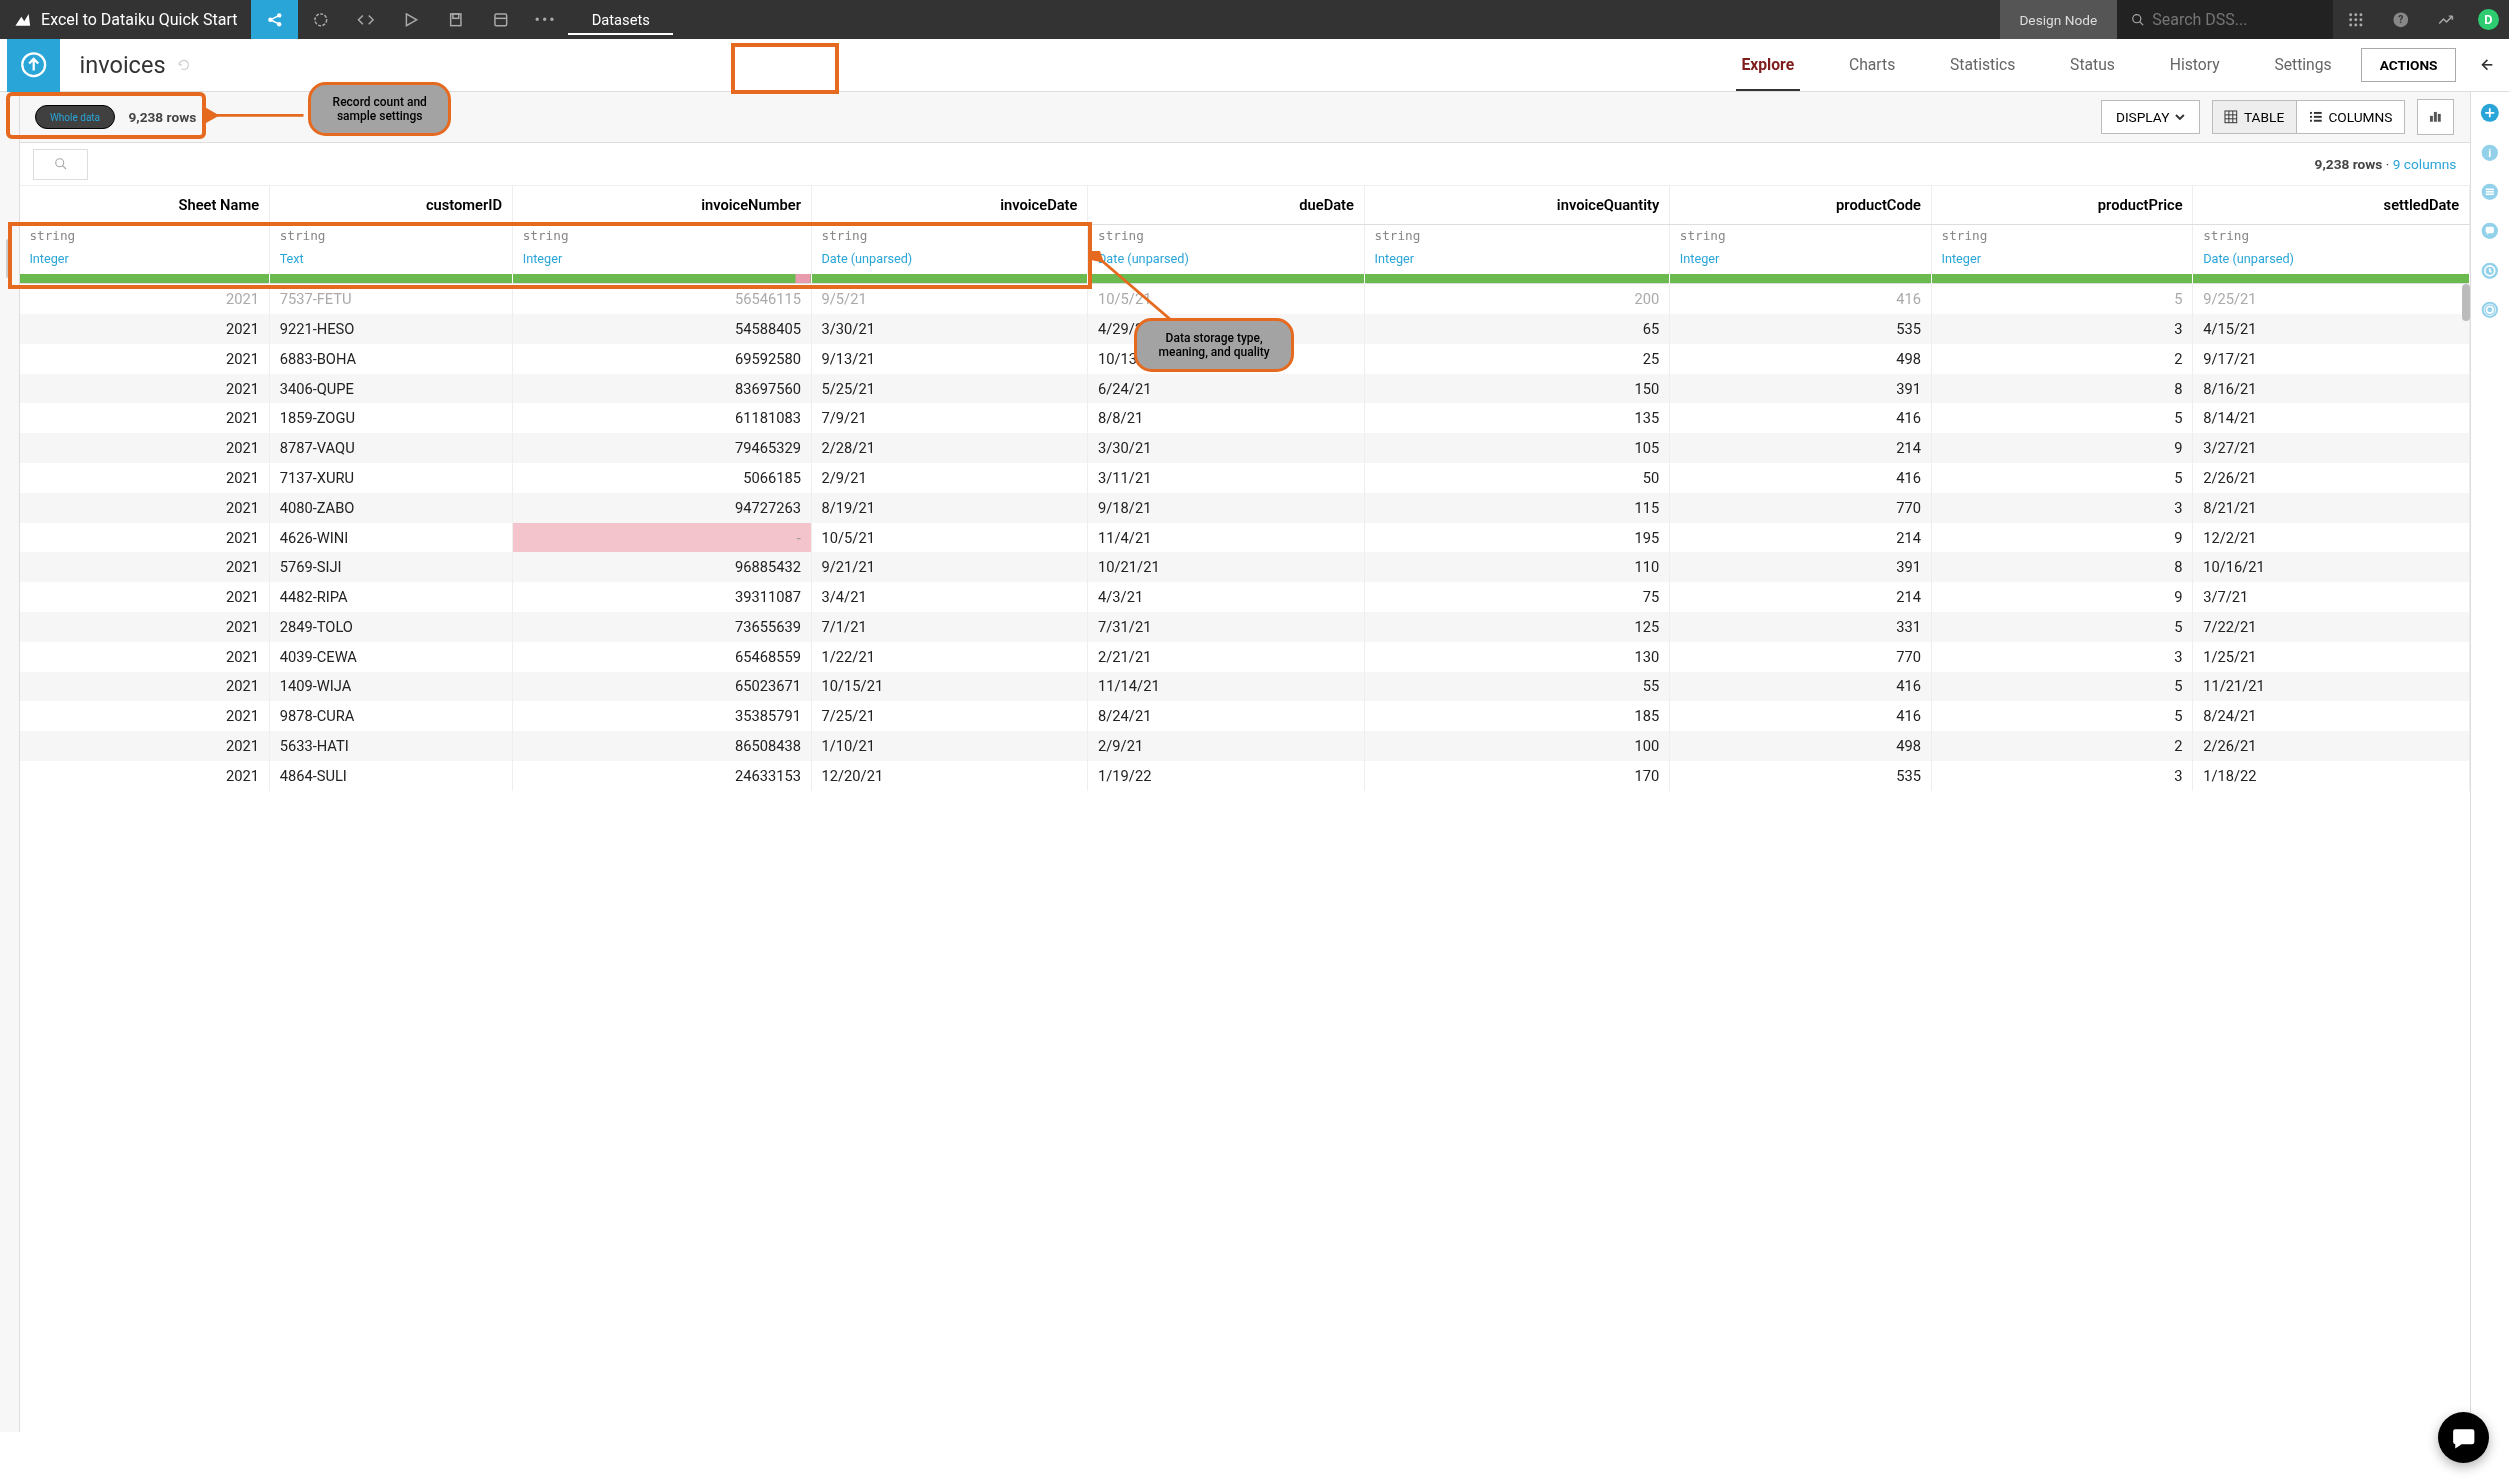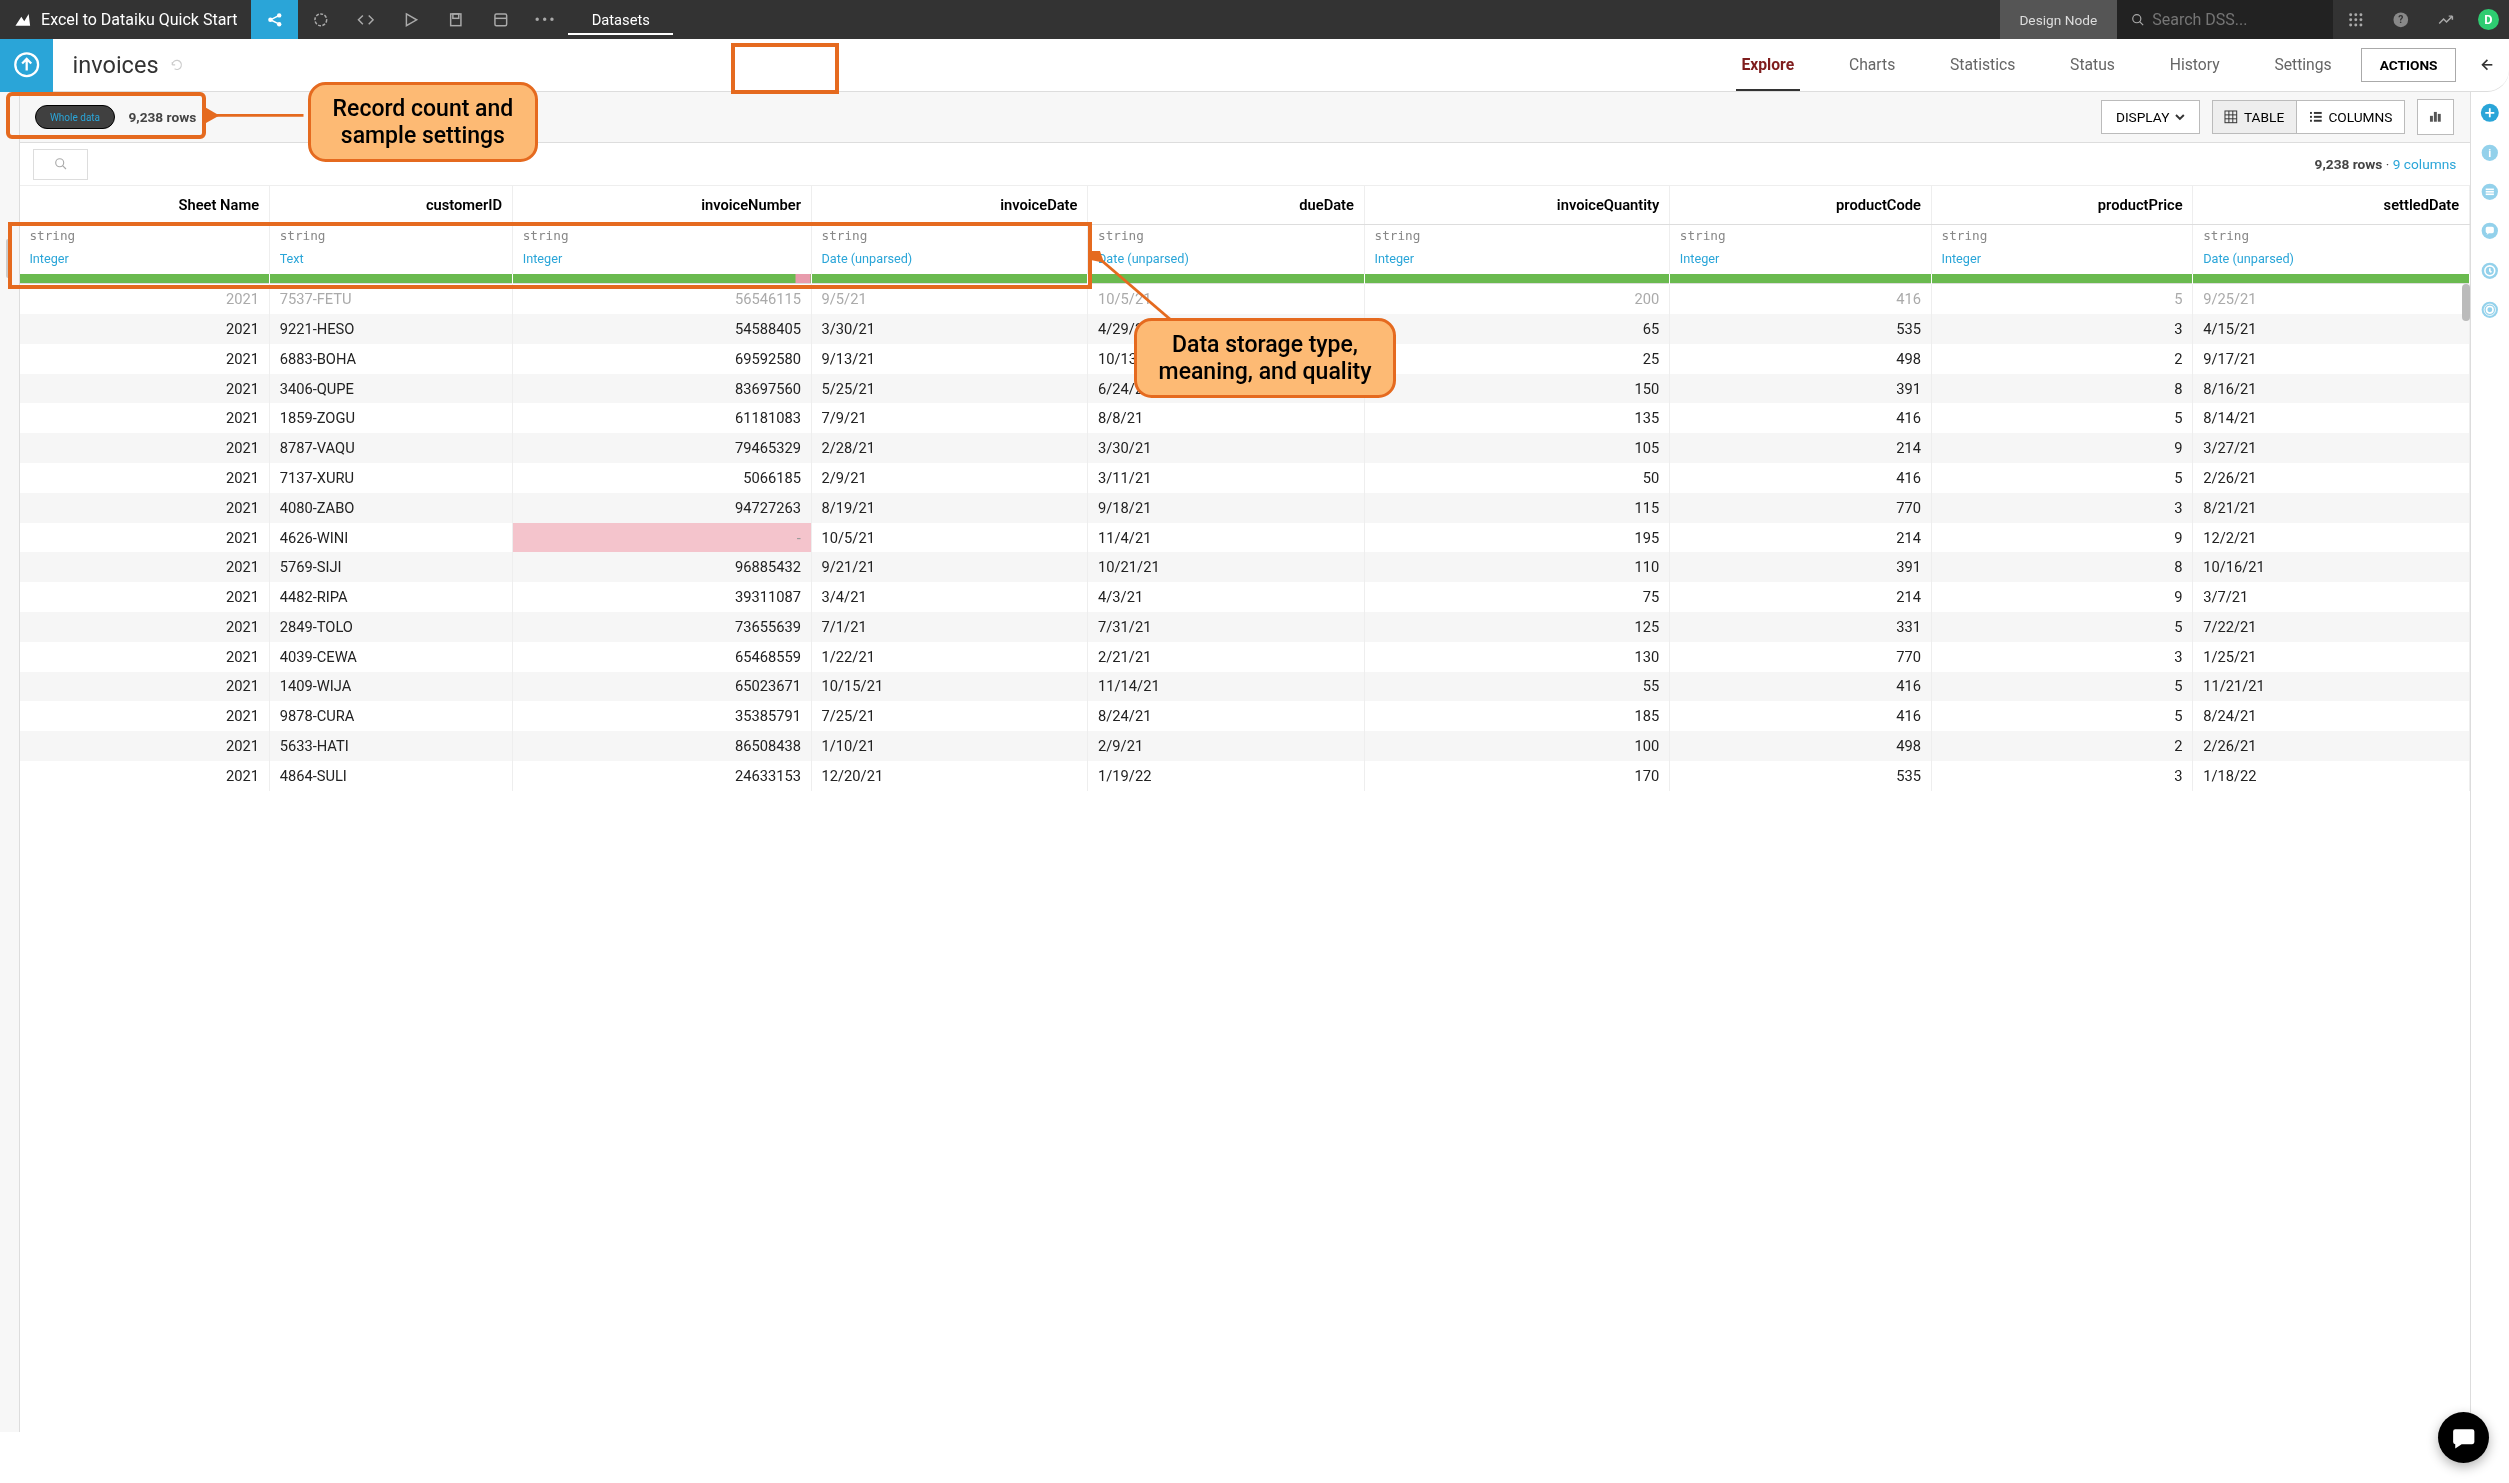--- a/index.html
+++ b/index.html
@@ -16,21 +16,21 @@
 .top-nav-label { padding: 0 23.5px; color: #fff; font-size: 14.7px; border-bottom: 2.9px solid #fff; padding-bottom: 3.9px; margin-top: 6.9px; }
 .spacer { flex: 1; }
 .design-node { background: #555; padding: 0 19.6px; height: 100%; display: flex; align-items: center; font-size: 13.7px; color: #ddd; }
 .search-bar { display: flex; align-items: center; gap: 7.8px; padding: 0 13.7px; background: #222; height: 100%; width: 216px; }
 .search-bar input { background: transparent; border: none; color: #aaa; font-size: 16px; outline: none; width: 100%; }
 .search-icon { width: 15.7px; height: 15.7px; fill: #aaa; }
 .apps-icon, .help-icon, .trend-icon { color: #aaa; fill: #aaa; width: 17.6px; height: 17.6px; }
 .avatar { width: 21.6px; height: 21.6px; border-radius: 50%; background: #2ecc71; display: flex; align-items: center; justify-content: center; font-weight: bold; font-size: 12.7px; margin: 0 9.8px; }
 
 
-.secondary-bar { display: flex; align-items: center; height: 53px; background: #fff; border-bottom: 1px solid #ddd; padding-left: 0; border-radius: 22px; }
+.secondary-bar { display: flex; align-items: center; height: 53px; background: #fff; border-bottom: 1px solid #ddd; padding-left: 7px; }
 .sec-icon-box { width: 53px; height: 53px; background: #2aa5d8; display: flex; align-items: center; justify-content: center; }
 .sec-icon-box svg { width: 27.4px; height: 27.4px; fill: #fff; }
 .dataset-name { font-size: 23.5px; margin-left: 19.6px; color: #333; }
 .refresh-icon { width: 13.7px; height: 13.7px; fill: #ccc; margin-left: 11.8px; }
 .tab-nav { display: flex; gap: 43px; margin-left: auto; margin-right: 23.5px; }
 .tab { font-size: 15.7px; color: #666; padding: 15.7px 5.9px; cursor: pointer; border-bottom: 2px solid transparent; }
 .tab.active { color: #7f1d1d; border-bottom: 2px solid #333; font-weight: bold; }
 .actions-btn { border: 1px solid #aaa; padding: 7.8px 17.6px; font-size: 13.7px; font-weight: bold; background: #fff; margin-right: 19.6px; }
 .back-arrow { width: 19.6px; margin-right: 13.7px; cursor: pointer; }
 
@@ -68,21 +68,21 @@
 tbody tr.data-row td.numeric { text-align: right; }
 tbody tr.data-row td.missing { background: #f4c4cc !important; color: #999; }
 tbody tr.hidden-top td { color: #aaa; background: #fff; border-top: 1px solid #ddd; }
 
 
 .right-rail { width: 39px; background: #fff; border-left: 1px solid #ddd; display: flex; flex-direction: column; align-items: center; padding-top: 9.8px; gap: 19.6px; }
 .rail-icon { width: 19.6px; height: 19.6px; fill: #2aa5d8; opacity: 0.5; }
 .rail-add { width: 21.6px; height: 21.6px; fill: #2aa5d8; }
 
 
-.annotation-box { position: absolute; background: #fdba74; border: 3.9px solid #e56a1f; border-radius: 17.6px; padding: 9.8px 21.6px; font-size: 23px; font-weight: 500; text-align: center; color: #000; z-index: 100; }
+.annotation-box { position: absolute; background: #a3a3a3; border: 3.9px solid #e56a1f; border-radius: 17.6px; padding: 9.8px 21.6px; font-size: 12px; font-weight: 500; text-align: center; color: #000; z-index: 100; }
 .ann-highlight { position: absolute; border: 4.9px solid #e56a1f; z-index: 99; pointer-events: none; }
 .arrow-svg { position: absolute; z-index: 100; pointer-events: none; }
 
 
 .chat-bubble { position: fixed; right: 19.6px; bottom: 19.6px; width: 51px; height: 51px; border-radius: 50%; background: #000; display: flex; align-items: center; justify-content: center; box-shadow: 0 3.9px 11.8px rgba(0,0,0,0.3); }
 .chat-bubble svg { width: 25.5px; height: 25.5px; fill: #fff; }
 
 .scroll-thumb { position: absolute; right: 39px; top: 284px; width: 7.8px; height: 37px; background: #bbb; border-radius: 3.9px; }
 </style>
 </head>

